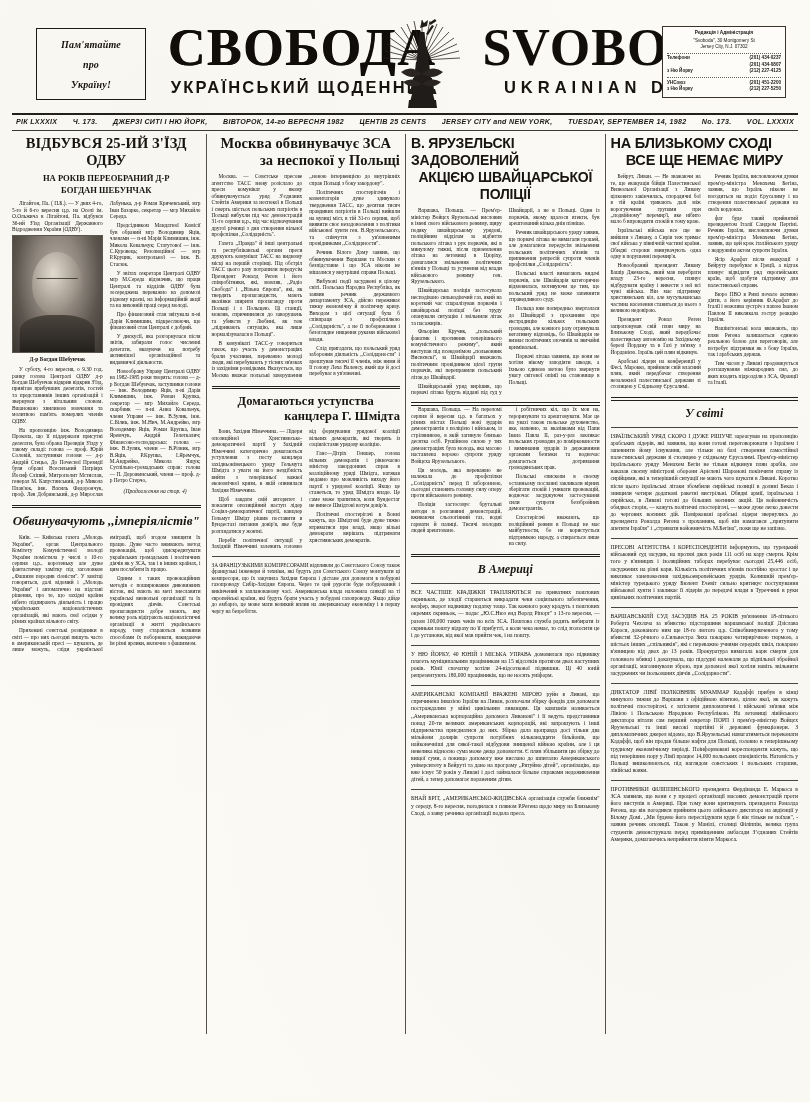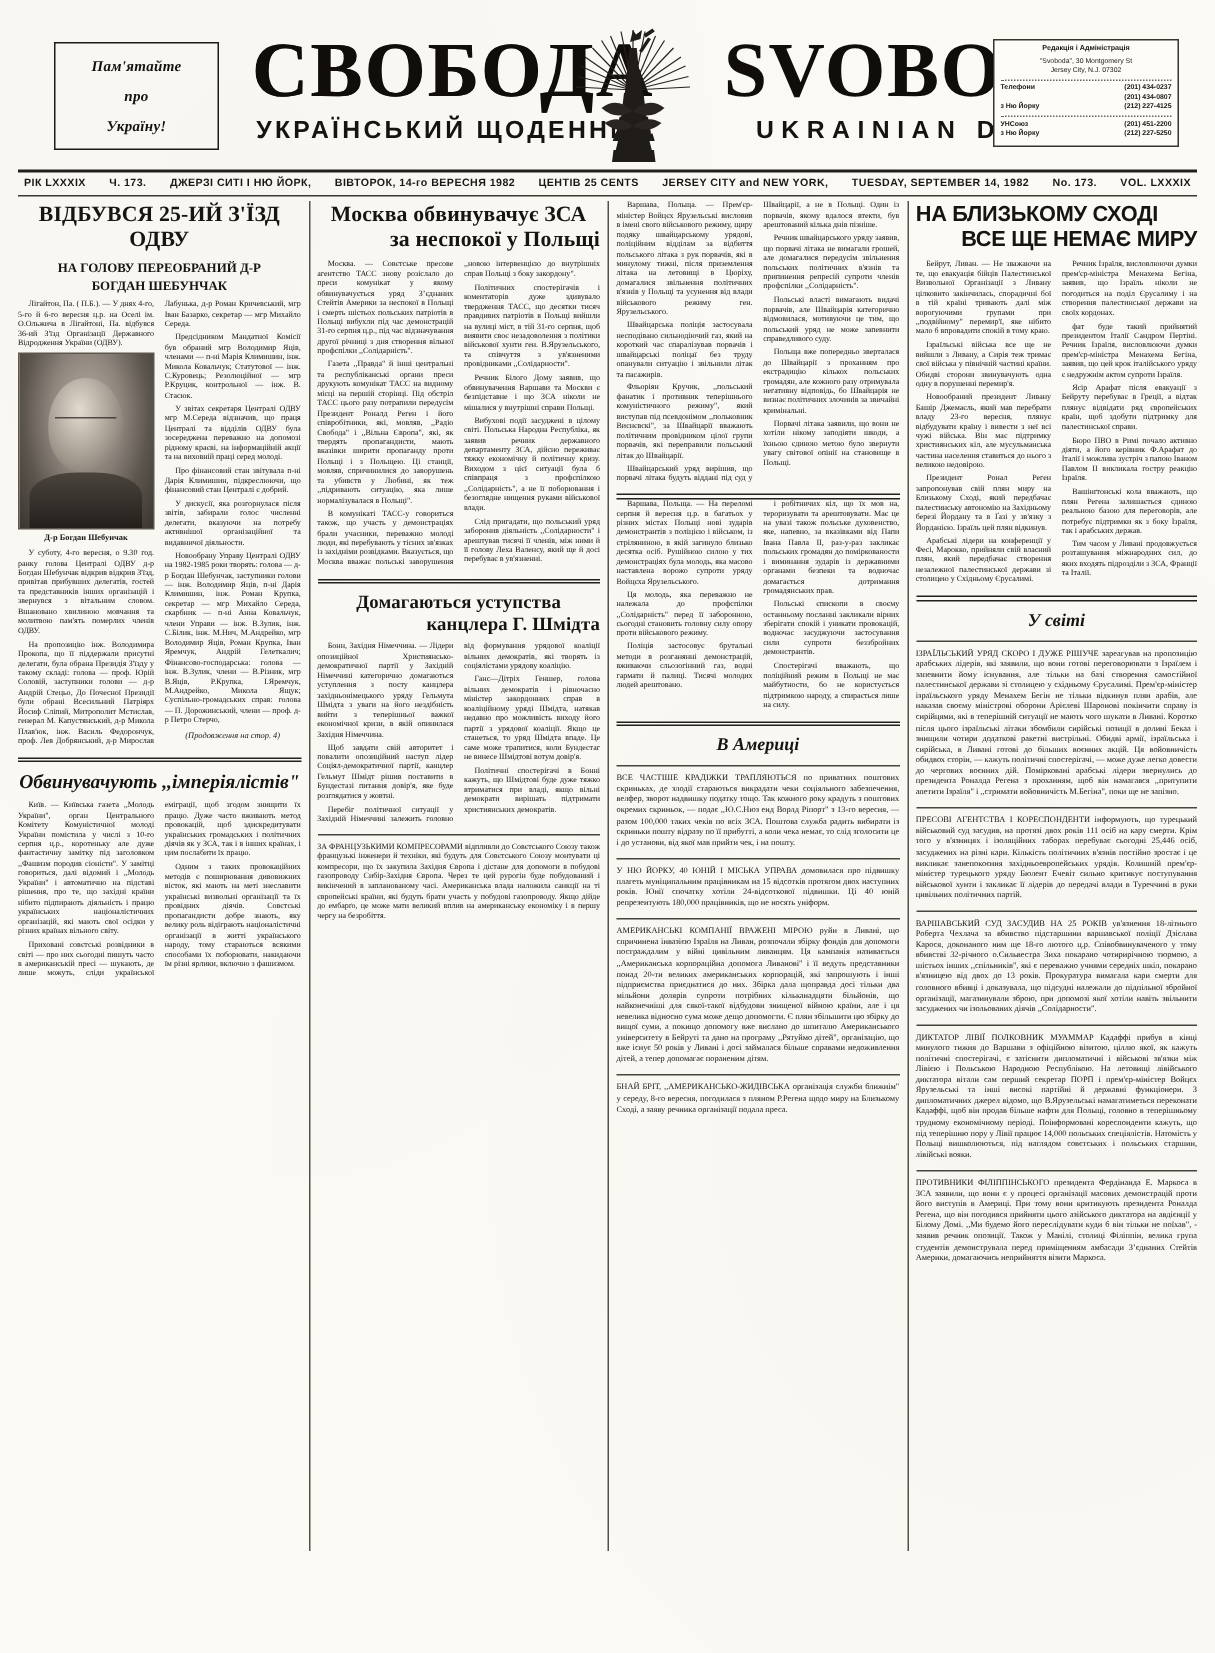--- a/index.html
+++ b/index.html
@@ -79,21 +79,21 @@
   .contact-box td.num { text-align:right; font-weight:bold; white-space:nowrap;}
 
   .rule-thick { border-top:2.4px solid #23201c; margin:3px 0 0 0; }
   .rule-thin  { border-top:0.8px solid #3d3833; margin:1.3px 0 0 0; }
 
   
   .dateline {
     display:flex; align-items:center; justify-content:space-between;
     font-family:"Liberation Sans", sans-serif;
     font-weight:bold; font-size:7.1px; letter-spacing:.3px;
-    padding:3px 4px 3px 4px; color:#1b1815;
+    padding:3px 4px 3px 4px; color:#1b1815;font-style:italic;
   }
   .dateline span { white-space:nowrap; }
 
   
   .content {
     display:flex; margin-top:3px; height:900px;
   }
   .vrule { width:0; border-left:0.9px solid #57504a; margin:0 5px; }
 
   .sec { width:194px; }
@@ -104,21 +104,21 @@
     font-family:"Liberation Serif", serif;
     font-weight:bold; font-size:14.5px; line-height:17px;
     text-align:center; margin:1px 0 4px 0; letter-spacing:.1px;
   }
   h1.hl-sans {
     font-family:"Liberation Sans", sans-serif;
     font-weight:bold; font-size:14px; line-height:17px;
     text-align:center; margin:1px 0 4px 0; letter-spacing:-.2px;
   }
   h1.hl-sans .l1 { display:block; text-align:left; }
-  h1.hl-sans .l2 { display:block; text-align:right; }
+  h1.hl-sans .l2 { display:block; text-align:center; }
   h1.hl .l1 { display:block; text-align:center; }
   h1.hl .l2 { display:block; text-align:right; }
   h2.subhl {
     font-family:"Liberation Serif", serif;
     font-weight:bold; font-size:8.6px; line-height:10.5px;
     text-align:center; margin:4px 0 5px 0;
   }
   h2.script {
     font-family:"Liberation Serif", serif;
     font-style:italic; font-weight:bold; font-size:13px;
@@ -302,21 +302,21 @@
     <span>No. 173.</span>
     <span>VOL. LXXXIX</span>
   </div>
 
   <div class="rule-thin"></div>
 
   <div class="content">
 
     <div class="sec">
       <h1 class="hl">ВІДБУВСЯ 25-ИЙ З'ЇЗД ОДВУ</h1>
-      <h2 class="subhl">НА ГОЛОВУ ПЕРЕОБРАНИЙ Д-Р</h2>
+      <h2 class="subhl">НА РОКІВ ПЕРЕОБРАНИЙ Д-Р</h2>
       <h2 class="subhl" style="margin-top:-4px">БОГДАН ШЕБУНЧАК</h2>
 
       <div class="cols2">
         <p class="bt first">Лігайтон, Па. ( П.Б.). — У днях 4-го, 5-го й 6-го вересня ц.р. на Оселі ім. О.Ольжича в Лігайтоні, Па. відбувся 36-ий З'їзд Організації Державного Відродження України (ОДВУ).</p>
         <div class="photo">
           <div class="head"></div>
           <div class="glasses"></div>
           <div class="body"></div>
         </div>
         <p class="caption">Д-р Богдан Шебунчак</p>
@@ -369,20 +369,24 @@
         <p class="bt">Політичні спостерігачі в Бонні кажуть, що Шмідтові буде дуже тяжко втриматися при владі, якщо вільні демократи вирішать підтримати християнських демократів.</p>
       </div>
 
       <div class="brief-sep" style="margin-top:6px"></div>
       <p class="brief" style="font-size:5.35px;line-height:6.6px">ЗА ФРАНЦУЗЬКИМИ КОМПРЕСОРАМИ відпливли до Совєтського Союзу також французькі інженери й техніки, які будуть для Совєтського Союзу монтувати ці компресори, що їх закупила Західня Європа і дістане для допомоги в побудові газопроводу Сибір-Західня Європа. Через те цей рурогін буде побудований і викінчений в запланованому часі. Американська влада наложила санкції на ті європейські країни, які будуть брати участь у побудові газопроводу. Якщо дійде до ембарґо, це може мати великий вплив на американську економіку і в першу чергу на безробіття.</p>
     </div>
 
     <div class="vrule"></div>
 
     <div class="sec">
+      <h1 class="hl-sans">
+        <span class="l1">В. ЯРУЗЕЛЬСКІ ЗАДОВОЛЕНИЙ</span>
+        <span class="l2">АКЦІЄЮ ШВАЙЦАРСЬКОЇ ПОЛІЦІЇ</span>
+      </h1>
       <div class="cols2">
         <p class="bt first">Варшава, Польща. — Прем'єр-міністер Войцєх Ярузельські висловив в імені свого військового режиму, щиру подяку швайцарському урядові, поліційним відділам за відбиття польського літака з рук порвачів, які в минулому тижні, після приземлення літака на летовищі в Цюріху, домагалися звільнення політичних в'язнів у Польщі та усунення від влади військового режиму ген. Ярузельського.</p>
         <p class="bt">Швайцарська поліція застосувала несподівано сильнодіючий газ, який на короткий час спаралізував порвачів і швайцарські поліцаї без труду опанували ситуацію і звільнили літак та пасажирів.</p>
         <p class="bt">Фльоріян Кручик, ,,польський фанатик і противник теперішнього комуністичного режиму", який виступав під псевдонімом ,,польковник Виснєвскі", за Швайцарії вважають політичним провідником цілої групи порвачів, які переправили польський літак до Швайцарії.</p>
         <p class="bt">Швайцарський уряд вирішив, що порвачі літака будуть віддані під суд у Швайцарії, а не в Польщі. Один із порвачів, якому вдалося втекти, був арештований кілька днів пізніше.</p>
         <p class="bt">Речник швайцарського уряду заявив, що порвачі літака не вимагали грошей, але домагалися передусім звільнення польських політичних в'язнів та припинення репресій супроти членів профспілки ,,Солідарність".</p>
         <p class="bt">Польські власті вимагають видачі порвачів, але Швайцарія категорично відмовилася, мотивуючи це тим, що польський уряд не може запевнити справедливого суду.</p>
         <p class="bt">Польща вже попередньо зверталася до Швайцарії з проханням про екстрадицію кількох польських громадян, але кожного разу отримувала негативну відповідь, бо Швайцарія не визнає політичних злочинів за звичайні кримінальні.</p>
         <p class="bt">Порвачі літака заявили, що вони не хотіли нікому заподіяти шкоди, а їхньою єдиною метою було звернути увагу світової опінії на становище в Польщі.</p>
       </div>

